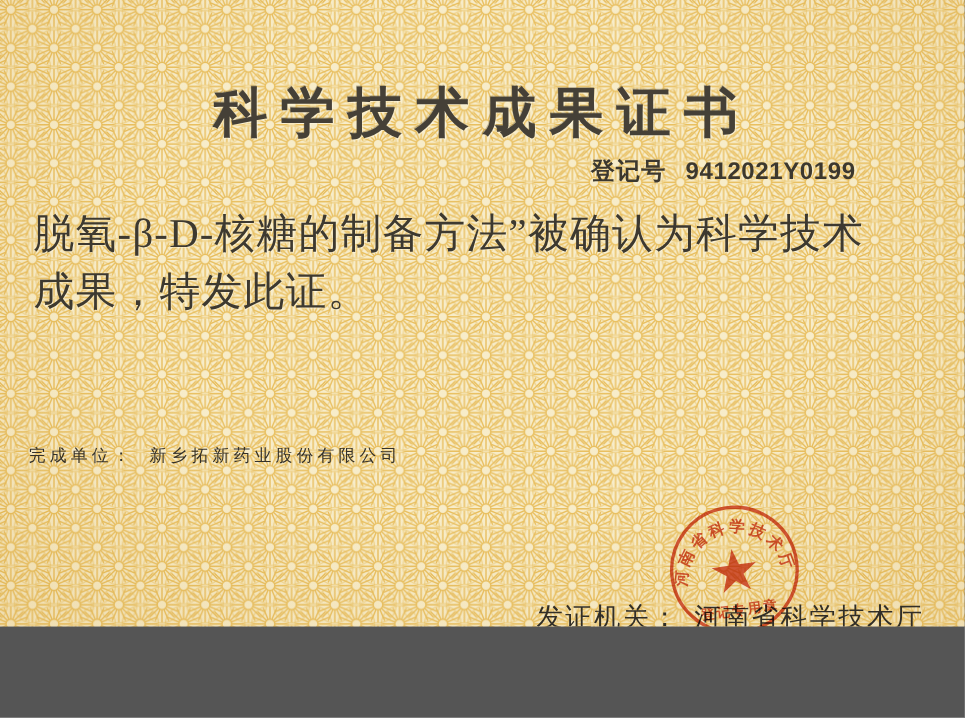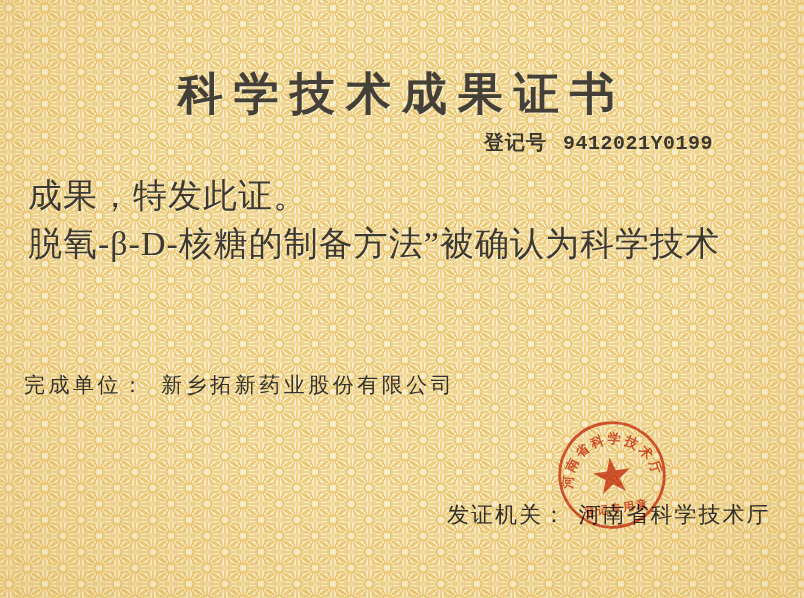--- a/index.html
+++ b/index.html
@@ -1,18 +1,18 @@
 <!DOCTYPE html>
 <html><head>
 <meta charset="utf-8">
 <style>
   html,body{margin:0;padding:0;background:#555;}
   .certificate{
     position:relative;
-    width:804px;height:598px;
+    width:804px;height:522px;
     overflow:hidden;
     font-family:"Liberation Serif","DejaVu Serif",serif;
   }
   .bg{position:absolute;inset:0;display:block;}
   .vignette{
     position:absolute;inset:0;pointer-events:none;
     background:
       radial-gradient(ellipse at 50% 42%, rgba(255,244,205,0) 50%, rgba(198,146,48,0.16) 100%),
       linear-gradient(rgba(233,186,92,0.05), rgba(233,186,92,0.05));
   }
@@ -21,32 +21,32 @@
     text-align:center;
     font-size:45px;font-weight:bold;letter-spacing:11px;
     color:#454037;
     text-shadow:1px 1px 0 rgba(255,250,230,0.55), -0.5px -0.5px 0 rgba(90,80,60,0.35);
   }
   .reg{
     position:absolute;top:129px;right:91px;
     font-size:20px;font-weight:bold;color:#3c382f;letter-spacing:1px;
   }
   .reg .reg-num{
-    font-family:Liberation Mono, monospace;
+    font-family:Liberation Sans, sans-serif;
     margin-left:10px;letter-spacing:0.5px;
   }
   .body-text{
     position:absolute;left:28px;top:172px;width:752px;
     font-size:34px;color:#3d3930;line-height:48px;letter-spacing:1px;
     text-shadow:0.6px 0.6px 0 rgba(255,250,230,0.45);
   }
   .body-text .indent{text-indent:46px;}
   .completion{
     position:absolute;left:24px;top:371px;
-    font-size:21px;color:#34312a;letter-spacing:3.5px;
+    font-size:14px;color:#34312a;letter-spacing:3.5px;
   }
   .completion .label{margin-right:6px;}
   .issuing{
     position:absolute;left:447px;top:451px;
     font-size:22px;color:#312e27;letter-spacing:2px;line-height:37px;margin-top:45px;
   }
   .issuing .label{margin-right:4px;}
   .issuing .date-val{word-spacing:6px;}
   .seal{
     position:absolute;left:556px;top:419px;width:112px;height:112px;
@@ -97,22 +97,22 @@
   <div class="vignette"></div>
 
   <h1 class="title">科学技术成果证书</h1>
 
   <div class="reg">
     <span>登记号</span>
     <span class="reg-num">9412021Y0199</span>
   </div>
 
   <div class="body-text">
+    <div class="line">脱氧-β-D-核糖的制备方法”被确认为科学技术</div>
     <div class="line">成果，特发此证。</div>
-    <div class="line">脱氧-β-D-核糖的制备方法”被确认为科学技术</div>
   </div>
 
   <div class="completion">
     <span class="label">完成单位：</span>
     <span>新乡拓新药业股份有限公司</span>
   </div>
 
   <div class="issuing">
     <div class="row">
       <span class="label">发证机关：</span>

